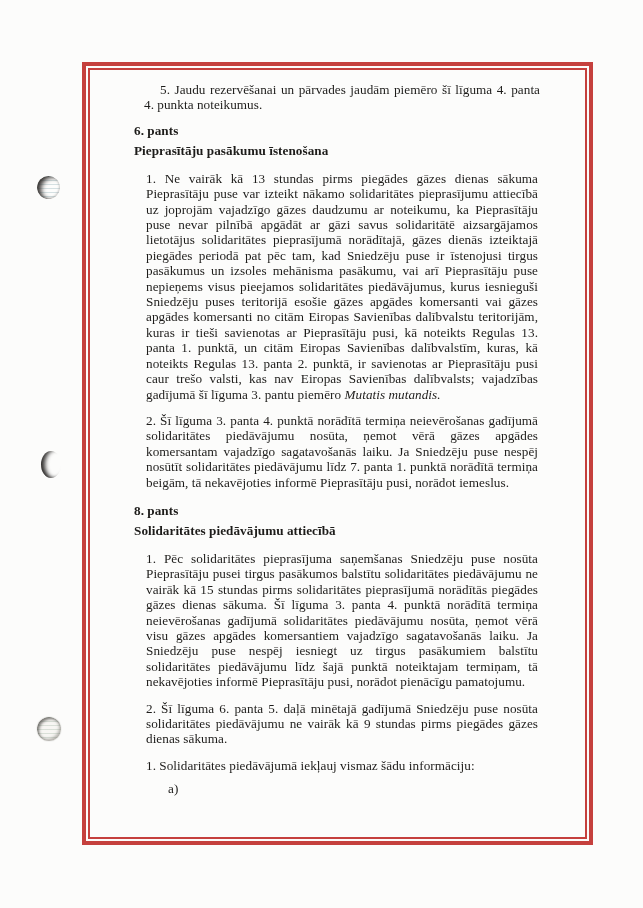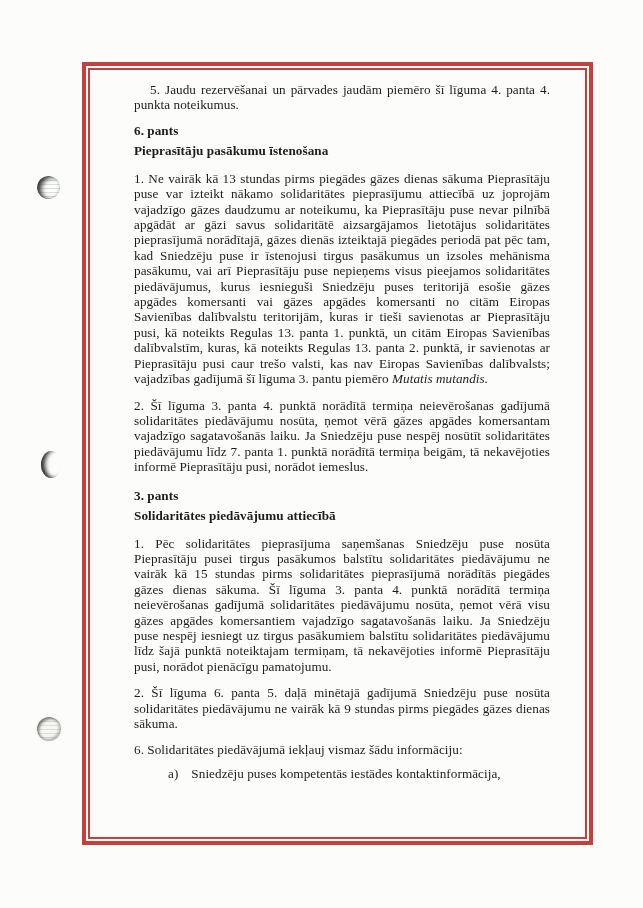--- a/index.html
+++ b/index.html
@@ -54,22 +54,22 @@
                 0 0 1px rgba(100,98,94,0.6);
   }
 
   
   .content{
     position:absolute; left:134px; top:82px; width:416px;
     font-size:13.2px; line-height:15.4px;
     text-align:justify;
     letter-spacing:0.05px;
   }
-  .clause{ margin:0 0 8px; text-indent:16px;font-family:Liberation Serif, serif; }
-  p.para{ margin:0 0 11px; }
+  .clause{ margin:0 10px 8px; text-indent:16px;font-family:Liberation Serif, serif; }
+  p.para{ margin:0 12px 11px; }
   .article-head{
     margin:3px 0 10px;
     text-align:center; font-weight:bold; line-height:20px;
     text-indent:0;
   }
   .article-head div{ text-align:left; }
   .latin{ font-style:italic; }
   .list-row{
     display:flex; margin:-3px 0 0 0; padding-left:34px; gap:13px;
     text-align:left;
@@ -94,28 +94,27 @@
   <div class="article-head">
     <div>6. pants</div>
     <div>Pieprasītāju pasākumu īstenošana</div>
   </div>
 
   <p class="para"><span>1. Ne vairāk kā 13 stundas pirms piegādes gāzes dienas sākuma Pieprasītāju puse var izteikt nākamo solidaritātes pieprasījumu attiecībā uz joprojām vajadzīgo gāzes daudzumu ar noteikumu, ka Pieprasītāju puse nevar pilnībā apgādāt ar gāzi savus solidaritātē aizsargājamos lietotājus solidaritātes pieprasījumā norādītajā, gāzes dienās izteiktajā piegādes periodā pat pēc tam, kad Sniedzēju puse ir īstenojusi tirgus pasākumus un izsoles mehānisma pasākumu, vai arī Pieprasītāju puse nepieņems visus pieejamos solidaritātes piedāvājumus, kurus iesnieguši Sniedzēju puses teritorijā esošie gāzes apgādes komersanti vai gāzes apgādes komersanti no citām Eiropas Savienības dalībvalstu teritorijām, kuras ir tieši savienotas ar Pieprasītāju pusi, kā noteikts Regulas 13. panta 1. punktā, un citām Eiropas Savienības dalībvalstīm, kuras, kā noteikts Regulas 13. panta 2. punktā, ir savienotas ar Pieprasītāju pusi caur trešo valsti, kas nav Eiropas Savienības dalībvalsts; vajadzības gadījumā šī līguma 3. pantu piemēro </span><em class="latin">Mutatis mutandis.</em></p>
 
   <p class="para">2. Šī līguma 3. panta 4. punktā norādītā termiņa neievērošanas gadījumā solidaritātes piedāvājumu nosūta, ņemot vērā gāzes apgādes komersantam vajadzīgo sagatavošanās laiku. Ja Sniedzēju puse nespēj nosūtīt solidaritātes piedāvājumu līdz 7. panta 1. punktā norādītā termiņa beigām, tā nekavējoties informē Pieprasītāju pusi, norādot iemeslus.</p>
 
   <div class="article-head">
-    <div>3. pants</div>
+    <div>8. pants</div>
     <div>Solidaritātes piedāvājumu attiecībā</div>
   </div>
 
   <p class="para">1. Pēc solidaritātes pieprasījuma saņemšanas Sniedzēju puse nosūta Pieprasītāju pusei tirgus pasākumos balstītu solidaritātes piedāvājumu ne vairāk kā 15 stundas pirms solidaritātes pieprasījumā norādītās piegādes gāzes dienas sākuma. Šī līguma 3. panta 4. punktā norādītā termiņa neievērošanas gadījumā solidaritātes piedāvājumu nosūta, ņemot vērā visu gāzes apgādes komersantiem vajadzīgo sagatavošanās laiku. Ja Sniedzēju puse nespēj iesniegt uz tirgus pasākumiem balstītu solidaritātes piedāvājumu līdz šajā punktā noteiktajam termiņam, tā nekavējoties informē Pieprasītāju pusi, norādot pienācīgu pamatojumu.</p>
 
   <p class="para">2. Šī līguma 6. panta 5. daļā minētajā gadījumā Sniedzēju puse nosūta solidaritātes piedāvājumu ne vairāk kā 9 stundas pirms piegādes gāzes dienas sākuma.</p>
 
-  <p class="para">6. Solidaritātes piedāvājumā iekļauj vismaz šādu informāciju:</p>
+  <p class="para">1. Solidaritātes piedāvājumā iekļauj vismaz šādu informāciju:</p>
 
   <div class="list-row">
     <span class="marker">a)</span>
-    <span>Sniedzēju puses kompetentās iestādes kontaktinformācija,</span>
   </div>
 
 </div>
 
 </body></html>

